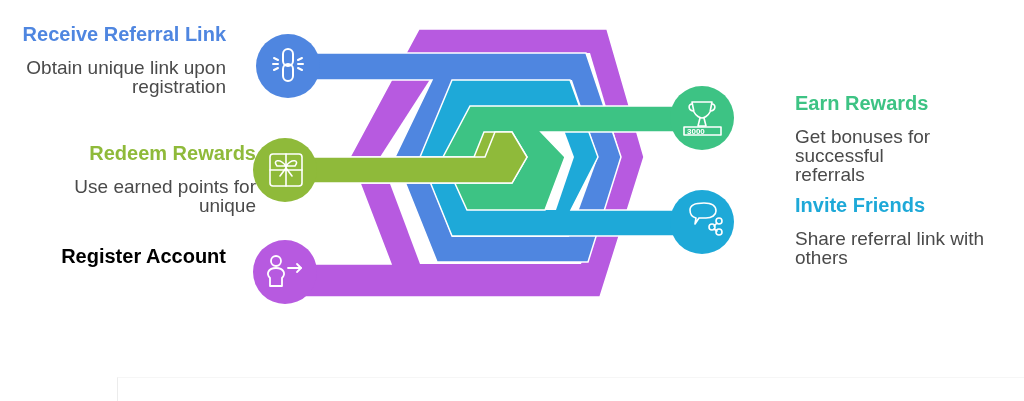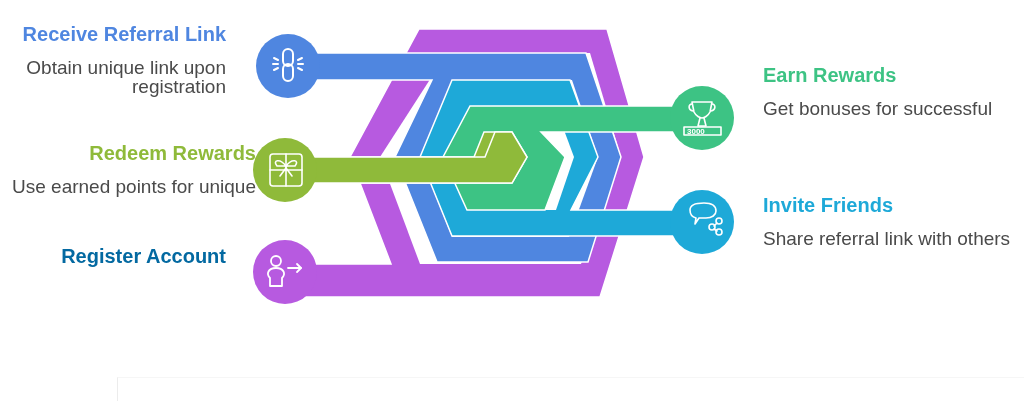--- a/index.html
+++ b/index.html
@@ -16,20 +16,21 @@
     }
     .diagram-svg {
       position: absolute;
       left: 0;
       top: 0;
       width: 1024px;
       height: 401px;
     }
     .label-block {
       position: absolute;
+      margin-left: 32px;
     }
     .label-block.left {
       text-align: right;
     }
     .label-block.right {
       text-align: left;
     }
     .title {
       font-weight: bold;
       font-size: 20px;
@@ -153,27 +154,28 @@
     <div>registration</div>
   </div>
 </div>
 
 <div class="label-block left" style="right:768px; top:141px;">
   <div class="title" style="color:#8fba3a;">Redeem Rewards</div>
   <div class="desc">Use earned points for unique</div>
 </div>
 
 <div class="label-block left" style="right:798px; top:244px;">
-  <div class="title" style="color:#0369a1;">Register Account</div>
+  <div class="title" style="color:#000000;">Register Account</div>
 </div>
 
-<div class="label-block right" style="left:763px; top:63px;">
+<div class="label-block right" style="left:763px; top:91px;">
   <div class="title" style="color:#3dc384;">Earn Rewards</div>
   <div class="desc">
     <div>Get bonuses for successful</div>
+    <div>referrals</div>
   </div>
 </div>
 
 <div class="label-block right" style="left:763px; top:193px;">
   <div class="title" style="color:#1ea9d8;">Invite Friends</div>
   <div class="desc">Share referral link with others</div>
 </div>
 
 <div class="bottom-box"></div>
 

